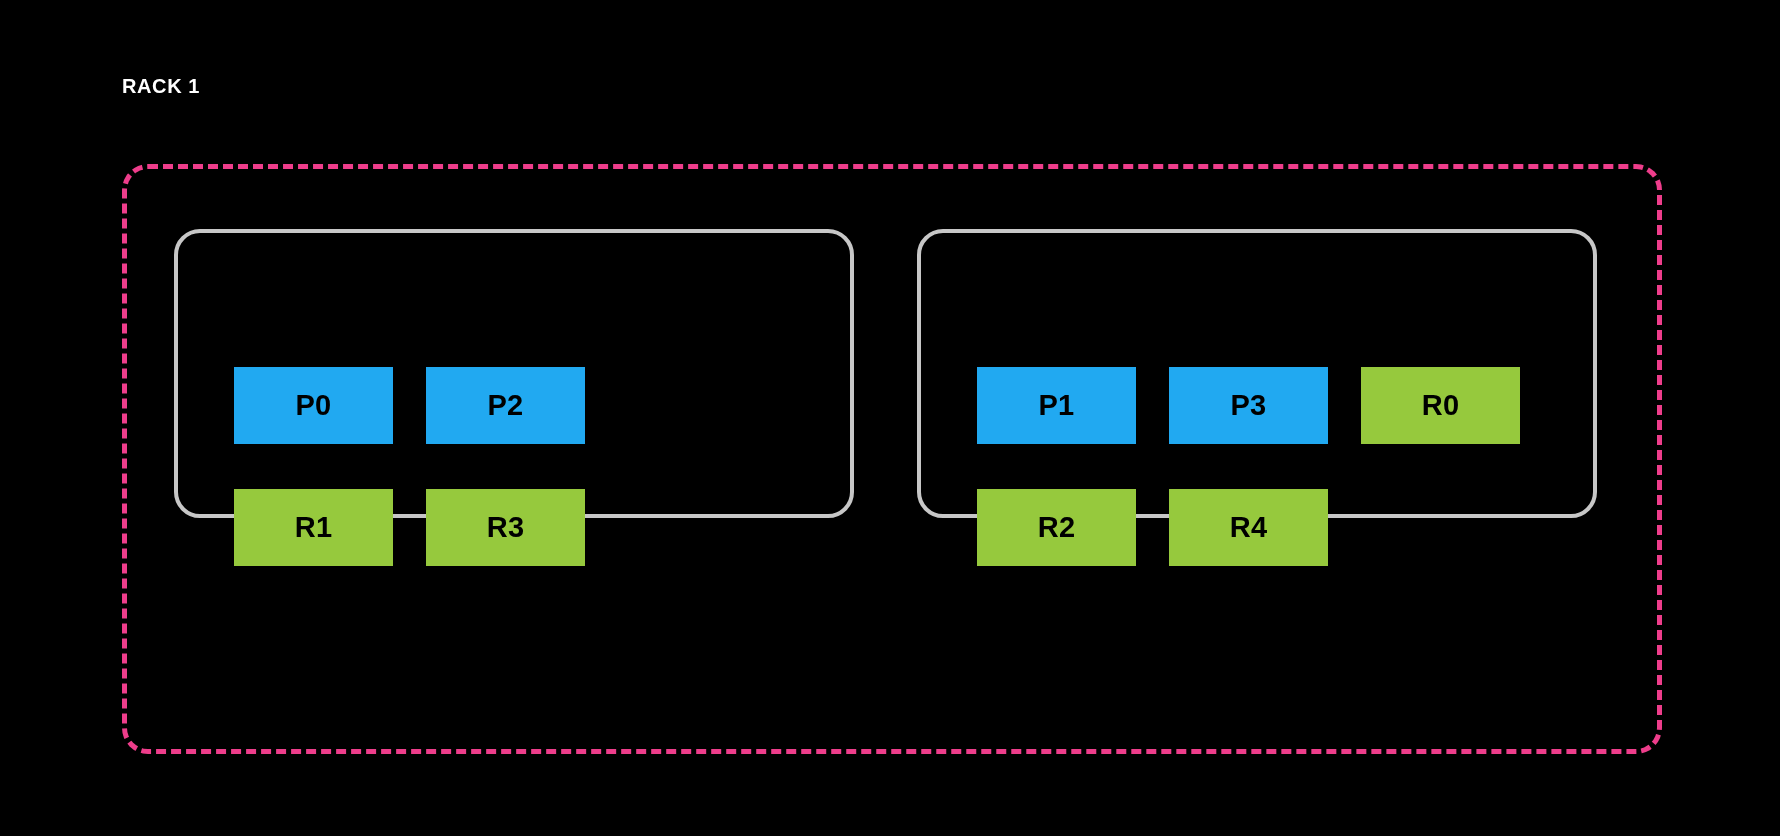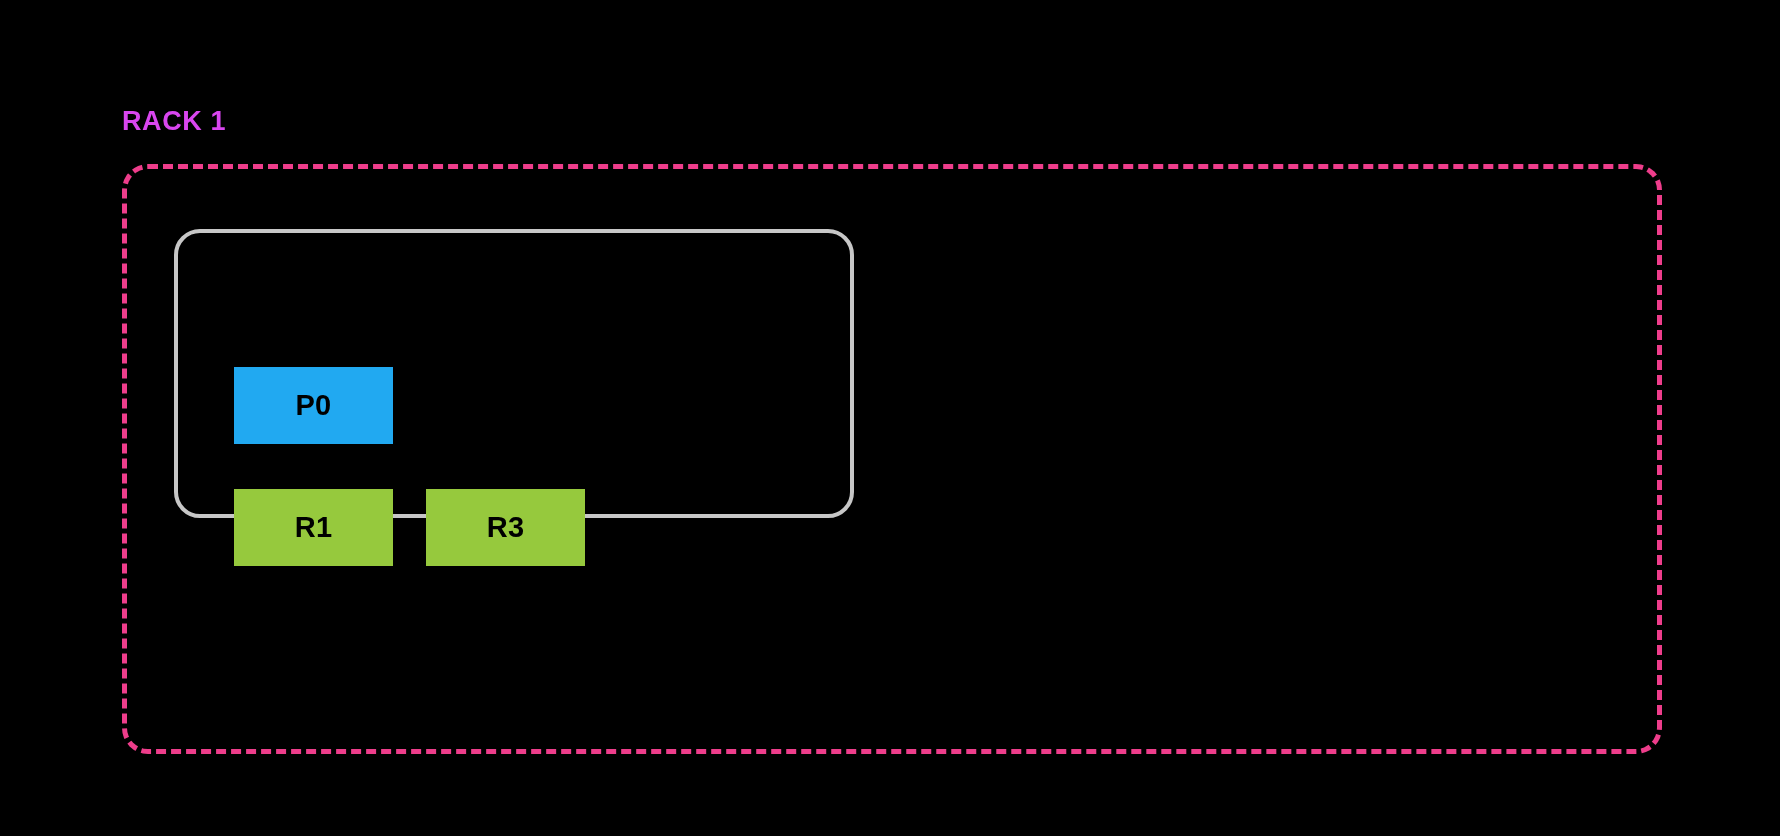--- a/index.html
+++ b/index.html
@@ -19,27 +19,26 @@
     width: 1780px;
     height: 836px;
     background: #000000;
   }
 
   
   .rack-label {
     position: absolute;
     left: 122px;
     top: 76px;
-    font-size: 27px;
+    font-size: 20px;
     font-weight: bold;
     letter-spacing: 0.6px;
-    color: #d946ef;
+    color: #ffffff;
     line-height: 1;
     white-space: nowrap;
-    margin-top: 32px;
   }
 
   
   .rack-box {
     position: absolute;
     left: 122px;
     top: 164px;
     width: 1540px;
     height: 590px;
     box-sizing: border-box;
@@ -102,27 +101,51 @@
   <div class="rack-label">RACK 1</div>
 
   <div class="rack-box">
     <div class="brokers">
 
       <div class="broker broker-1">
         <div class="chip-row row-top">
           <div class="chip partition">
             <span>P0</span>
           </div>
+          <div class="chip partition">
+            <span>P2</span>
+          </div>
         </div>
         <div class="chip-row row-bottom">
           <div class="chip replica">
             <span>R1</span>
           </div>
           <div class="chip replica">
             <span>R3</span>
           </div>
         </div>
       </div>
 
+      <div class="broker broker-2">
+        <div class="chip-row row-top">
+          <div class="chip partition">
+            <span>P1</span>
+          </div>
+          <div class="chip partition">
+            <span>P3</span>
+          </div>
+          <div class="chip replica">
+            <span>R0</span>
+          </div>
+        </div>
+        <div class="chip-row row-bottom">
+          <div class="chip replica">
+            <span>R2</span>
+          </div>
+          <div class="chip replica">
+            <span>R4</span>
+          </div>
+        </div>
+      </div>
 
     </div>
   </div>
 </div>
 
 </body></html>

